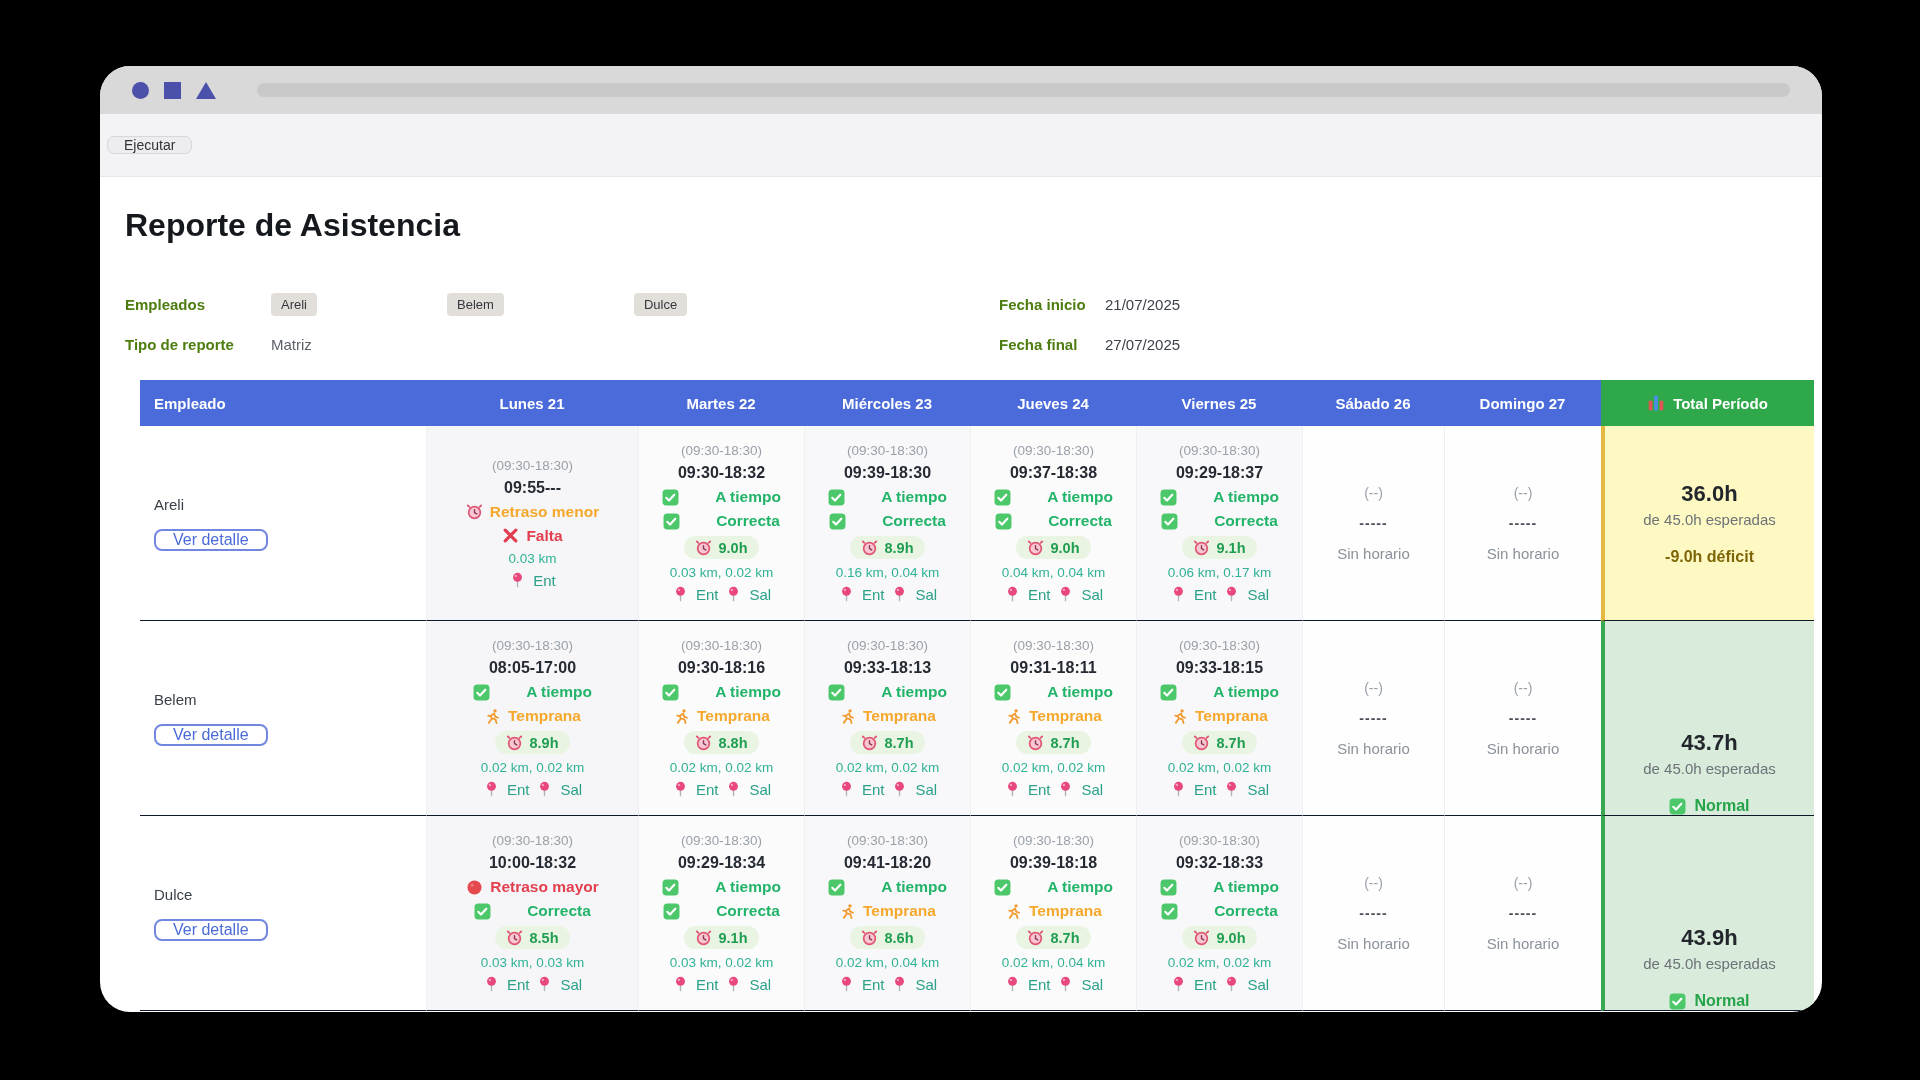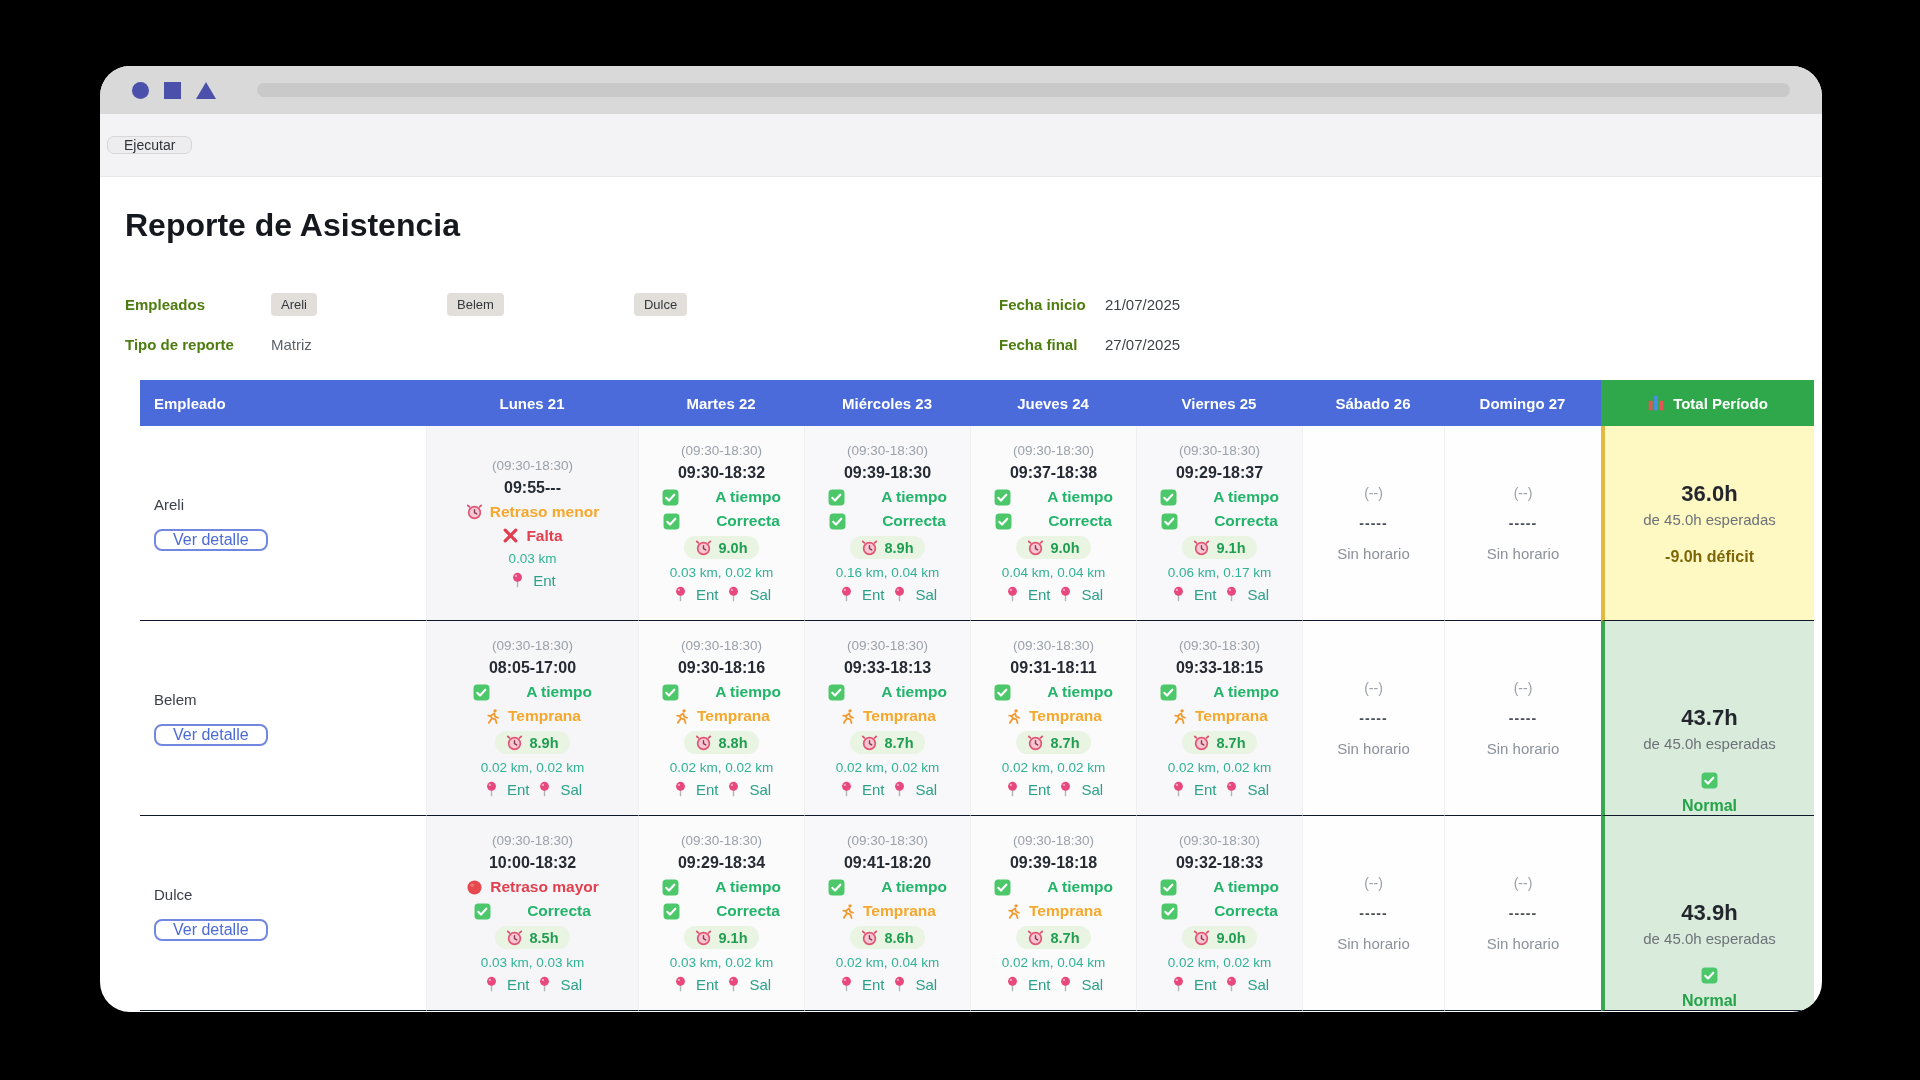--- a/index.html
+++ b/index.html
@@ -57,21 +57,21 @@
   .empty-range{font-size:14px;color:#9aa1a9;margin-bottom:8px;}
   .empty-dashes{font-size:14px;font-weight:bold;color:#4a4f57;letter-spacing:1px;margin-bottom:8px;}
   .empty-label{font-size:15px;color:#8b929b;}
   .total-cell{border-left:4px solid transparent;gap:4px;}
   .total-cell.deficit{background:#fef9c3;border-left-color:#e3b93f;}
   .total-cell.normal{background:#d9ecdc;border-left-color:#3aa850;justify-content:flex-end;}
   .total-hours{font-size:22px;font-weight:bold;color:#23262c;}
   .total-expected{font-size:15px;color:#6d7278;margin-bottom:16px;}
   .total-note{font-size:16px;font-weight:bold;}
   .deficit-note{color:#7d6607;}
-  .normal-note{display:flex;align-items:center;gap:8px;color:#25a349;flex-direction:column;}
+  .normal-note{display:flex;align-items:center;gap:8px;color:#25a349;}
   .icn{display:inline-flex;width:17px;height:17px;}
   .icn svg{width:100%;height:100%;display:block;}
   .hcell .icn{width:18px;height:18px;}
 </style>
 </head>
 <body>
 
 <div class="window">
   <div class="chrome">
     <span class="shape circle"></span>

